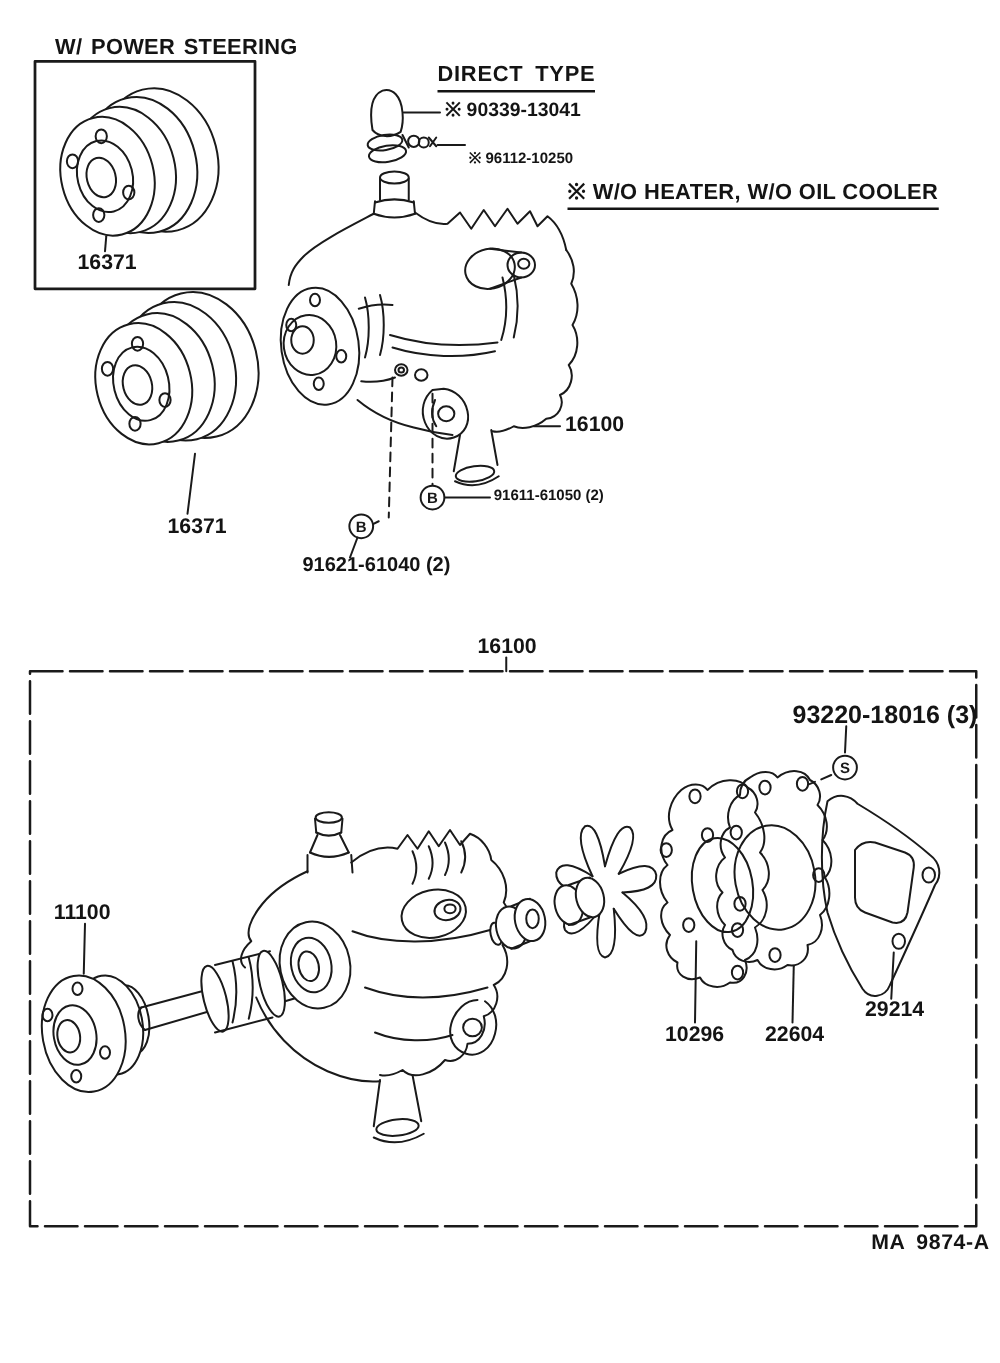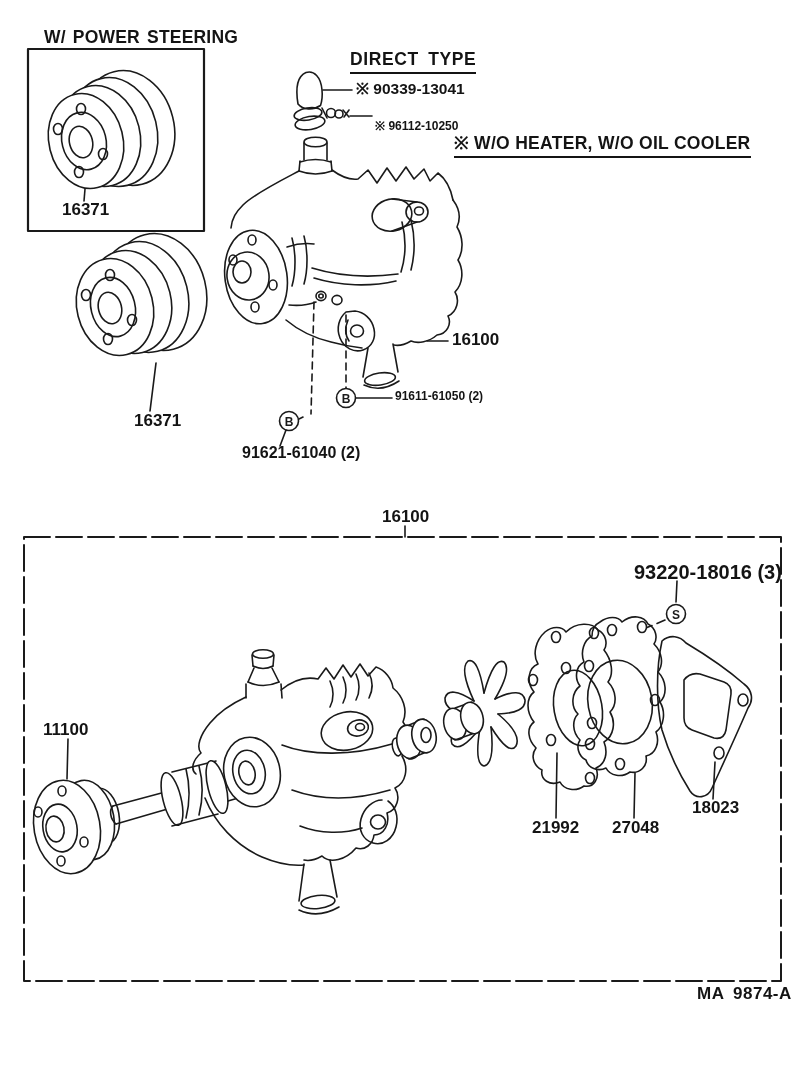--- a/index.html
+++ b/index.html
@@ -260,24 +260,24 @@
     <text x="676" y="618.5" text-anchor="middle" font-size="12" font-weight="bold" fill="#1a1a1a" stroke="none">S</text>
   </g>
 </svg>
 
 <div class="lbl" style="left:44px;top:29px;font-size:17.5px;letter-spacing:0.2px;word-spacing:2px;">W/ POWER STEERING</div>
 <div class="lbl" style="left:62px;top:201px;font-size:17px;">16371</div>
 <div class="lbl" style="left:134px;top:412px;font-size:17px;">16371</div>
 <div class="lbl underline" style="left:350px;top:51px;font-size:17.5px;letter-spacing:0.6px;word-spacing:4px;">DIRECT TYPE</div>
 <div class="lbl" style="left:356px;top:81px;font-size:15.5px;">※ 90339-13041</div>
 <div class="lbl" style="left:375px;top:120px;font-size:12px;">※ 96112-10250</div>
-<div class="lbl underline" style="left:454px;top:135px;font-size:17.5px;letter-spacing:0.3px;">※ W/O HEATER, W/O OIL COOLER</div>
+<div class="lbl underline" style="left:454px;top:145px;font-size:17.5px;letter-spacing:0.3px;">※ W/O HEATER, W/O OIL COOLER</div>
 <div class="lbl" style="left:452px;top:331px;font-size:17px;">16100</div>
 <div class="lbl" style="left:395px;top:390px;font-size:12px;">91611-61050 (2)</div>
 <div class="lbl" style="left:242px;top:445px;font-size:16px;">91621-61040 (2)</div>
 <div class="lbl" style="left:382px;top:508px;font-size:17px;">16100</div>
 <div class="lbl" style="left:634px;top:562px;font-size:20px;">93220-18016 (3)</div>
 <div class="lbl" style="left:43px;top:721px;font-size:17px;">11100</div>
-<div class="lbl" style="left:532px;top:819px;font-size:17px;">21992</div>
-<div class="lbl" style="left:612px;top:819px;font-size:17px;">27048</div>
-<div class="lbl" style="left:692px;top:799px;font-size:17px;">18023</div>
+<div class="lbl" style="left:532px;top:819px;font-size:17px;">10296</div>
+<div class="lbl" style="left:612px;top:819px;font-size:17px;">22604</div>
+<div class="lbl" style="left:692px;top:799px;font-size:17px;">29214</div>
 <div class="lbl" style="left:697px;top:985px;font-size:17px;letter-spacing:0.5px;word-spacing:4px;">MA 9874-A</div>
 </div>
 
 </body></html>

